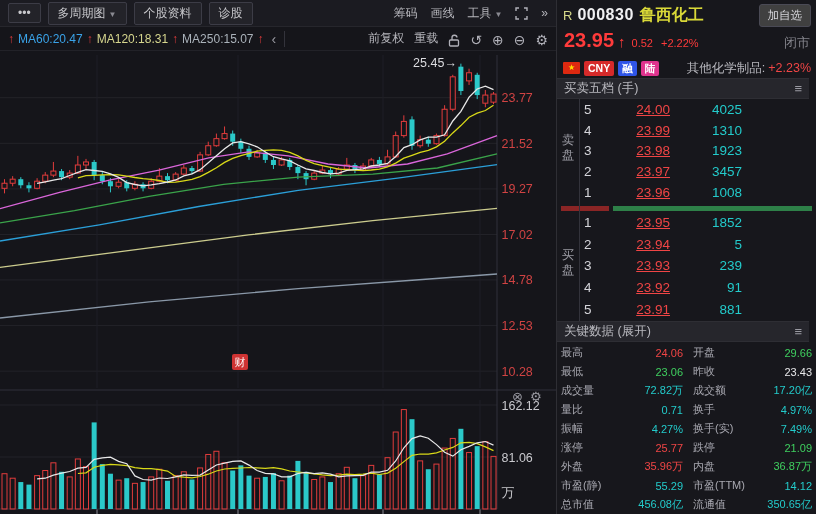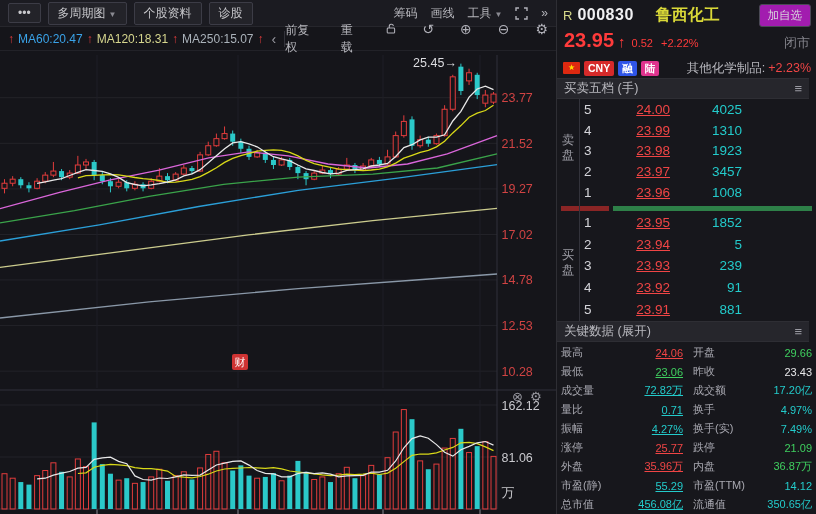--- a/index.html
+++ b/index.html
@@ -12,32 +12,32 @@
     border-bottom:1px solid #26262c;display:flex;align-items:center;padding:0 8px;font-size:12px;color:#c2c2c8;}
   .tb-btn{border:1px solid #3c3c46;background:#232329;border-radius:2px;padding:2px 9px;margin-right:7px;
     color:#c8c8cc;white-space:nowrap;cursor:pointer;}
   .tb-right{margin-left:auto;display:flex;align-items:center;gap:13px;color:#b6b6bc;}
   .caret{font-size:8px;color:#8a8a92;margin-left:3px;}
   .ma-row{position:absolute;left:0;top:27px;width:556px;height:24px;display:flex;align-items:center;
     font-size:12px;padding:0 8px;border-bottom:1px solid #222228;background:#15151a;}
   .ma-left{display:flex;align-items:center;gap:4px;border-right:1px solid #33333b;padding-right:8px;}
   .arrow-up{color:#e23c3c;font-weight:bold;}
   .ma-l0{color:#3aa3e8;} .ma-l1{color:#d6d68e;} .ma-l2{color:#aab2ba;}
-  .ma-right{margin-left:auto;display:flex;align-items:flex-start;gap:26px;color:#b6b6bc;}
+  .ma-right{margin-left:auto;display:flex;align-items:flex-end;gap:10px;color:#b6b6bc;}
   .icon-g{color:#b0b0b8;font-size:14px;line-height:1;}
   .fin-badge{position:absolute;left:232px;top:354px;width:16px;height:16px;background:#cf3333;color:#fff;
     font-size:11px;line-height:16px;text-align:center;border-radius:2px;}
   .vol-icons{position:absolute;left:512px;top:389px;display:flex;gap:7px;color:#9a9aa2;font-size:13px;}
   
   .right-panel{position:absolute;left:556px;top:0;width:260px;height:514px;background:#17171c;border-left:1px solid #2e2e34;}
   .hd-row{position:absolute;left:0;top:3px;width:260px;height:24px;display:flex;align-items:center;padding:0 6px;}
   .hd-r{color:#d6d98a;font-size:13px;margin-right:5px;}
-  .hd-code{color:#f0f0f2;font-size:16px;font-weight:bold;margin-right:22px;letter-spacing:.5px;}
+  .hd-code{color:#f0f0f2;font-size:16px;font-weight:bold;margin-right:6px;letter-spacing:.5px;}
   .hd-name{color:#d9d838;font-size:16px;font-weight:bold;}
-  .add-watch{margin-left:auto;border:1px solid #4a4a55;background:#a21caf;color:#d8d8dd;font-size:11.5px;
+  .add-watch{margin-left:auto;border:1px solid #4a4a55;background:#404040;color:#d8d8dd;font-size:11.5px;
     padding:3px 8px;border-radius:3px;cursor:pointer;}
   .price-row{position:absolute;left:0;top:29px;width:260px;height:26px;display:flex;align-items:baseline;padding:0 7px;}
   .big-price{color:#ff3b3b;font-size:20px;font-weight:bold;}
   .price-arrow{color:#ff3b3b;font-size:15px;margin:0 6px 0 4px;}
   .chg{color:#ff3b3b;font-size:11px;margin-right:8px;}
   .mkt-status{margin-left:auto;color:#84848c;font-size:13px;}
   .badge-row{position:absolute;left:0;top:58px;width:260px;height:20px;display:flex;align-items:center;padding:0 6px;gap:4px;}
   .flag{width:17px;height:12px;background:#de2910;color:#ffde00;font-size:8px;line-height:12px;text-align:center;border-radius:1px;}
   .badge{height:15px;min-width:16px;padding:0 4px;border-radius:2px;color:#fff;font-size:10.5px;font-weight:bold;
     line-height:15px;text-align:center;}
@@ -53,21 +53,21 @@
   .ob-row{display:flex;align-items:center;padding-left:27px;font-size:13.5px;cursor:pointer;}
   .ob-lvl{width:22px;color:#d5d5da;}
   .ob-price{width:64px;text-align:right;color:#f04545;text-decoration:underline;}
   .ob-vol{width:72px;text-align:right;color:#23cbcb;}
   .gauge{position:absolute;left:4px;top:206px;width:252px;height:5px;display:flex;gap:4px;}
   .gauge .g-red{background:#8a2525;height:5px;}
   .gauge .g-green{background:#2e8048;height:5px;}
   .kd-rows{position:absolute;left:0;top:343px;width:260px;display:flex;flex-direction:column;}
   .kd-row{height:19px;display:flex;align-items:center;font-size:11px;padding:0 5px 0 4px;}
   .kd-label{color:#a8a8b0;}
-  .kd-l1{width:60px;} .kd-v1{width:62px;text-align:right;text-decoration:underline;}
+  .kd-l1{width:60px;} .kd-v1{width:62px;text-align:right;}
   .kd-l2{width:74px;margin-left:10px;} .kd-v2{flex:1;text-align:right;}
   .c-red{color:#f04545;} .c-green{color:#3fcf5f;} .c-cyan{color:#23cbcb;} .c-white{color:#e8e8ea;}
 </style>
 </head>
 <body>
 
 <div class="app">
 
   <div class="chart-side">
     <svg id="chart-svg" width="556" height="514">

